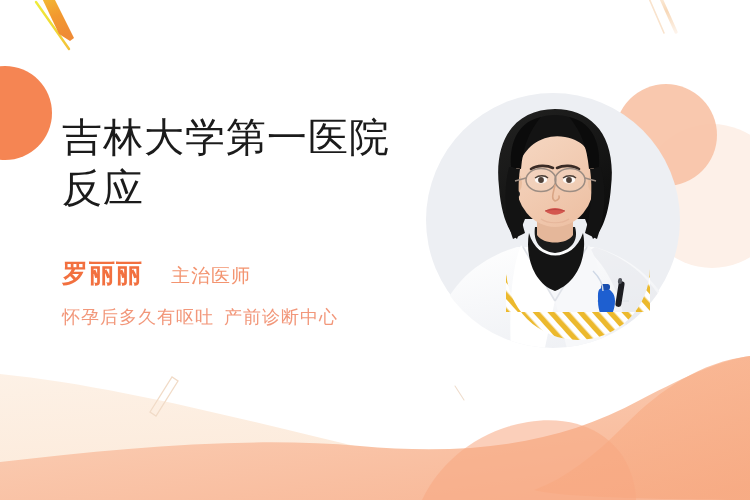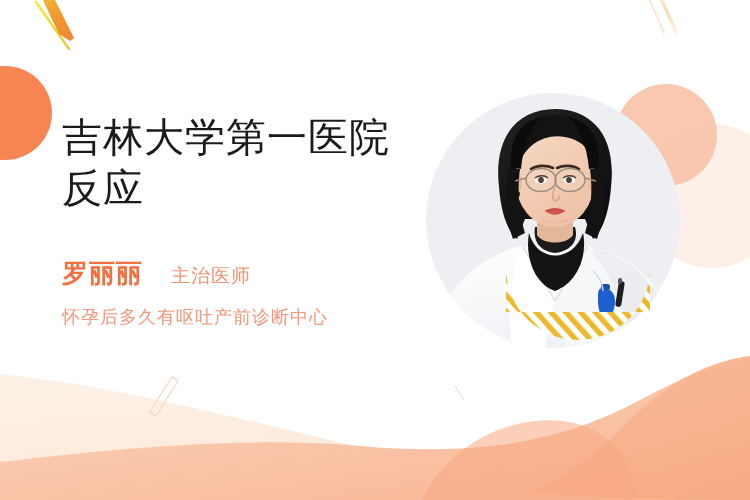--- a/index.html
+++ b/index.html
@@ -71,21 +71,21 @@
 
   #affiliation-line {
     margin-top: 14px;
     font-size: 18px;
     font-weight: 400;
     color: #f2977a;
     letter-spacing: 1px;
     white-space: nowrap;
     font-family: "DejaVu Sans", "Liberation Sans", sans-serif;
   }
-  #department-label { margin-left: 0; }
+  #department-label { margin-left: 10px; }
 
   
   #portrait-wrap {
     position: absolute;
     left: 425px;
     top: 95px;
     width: 260px;
     height: 260px;
     z-index: 30;
   }

